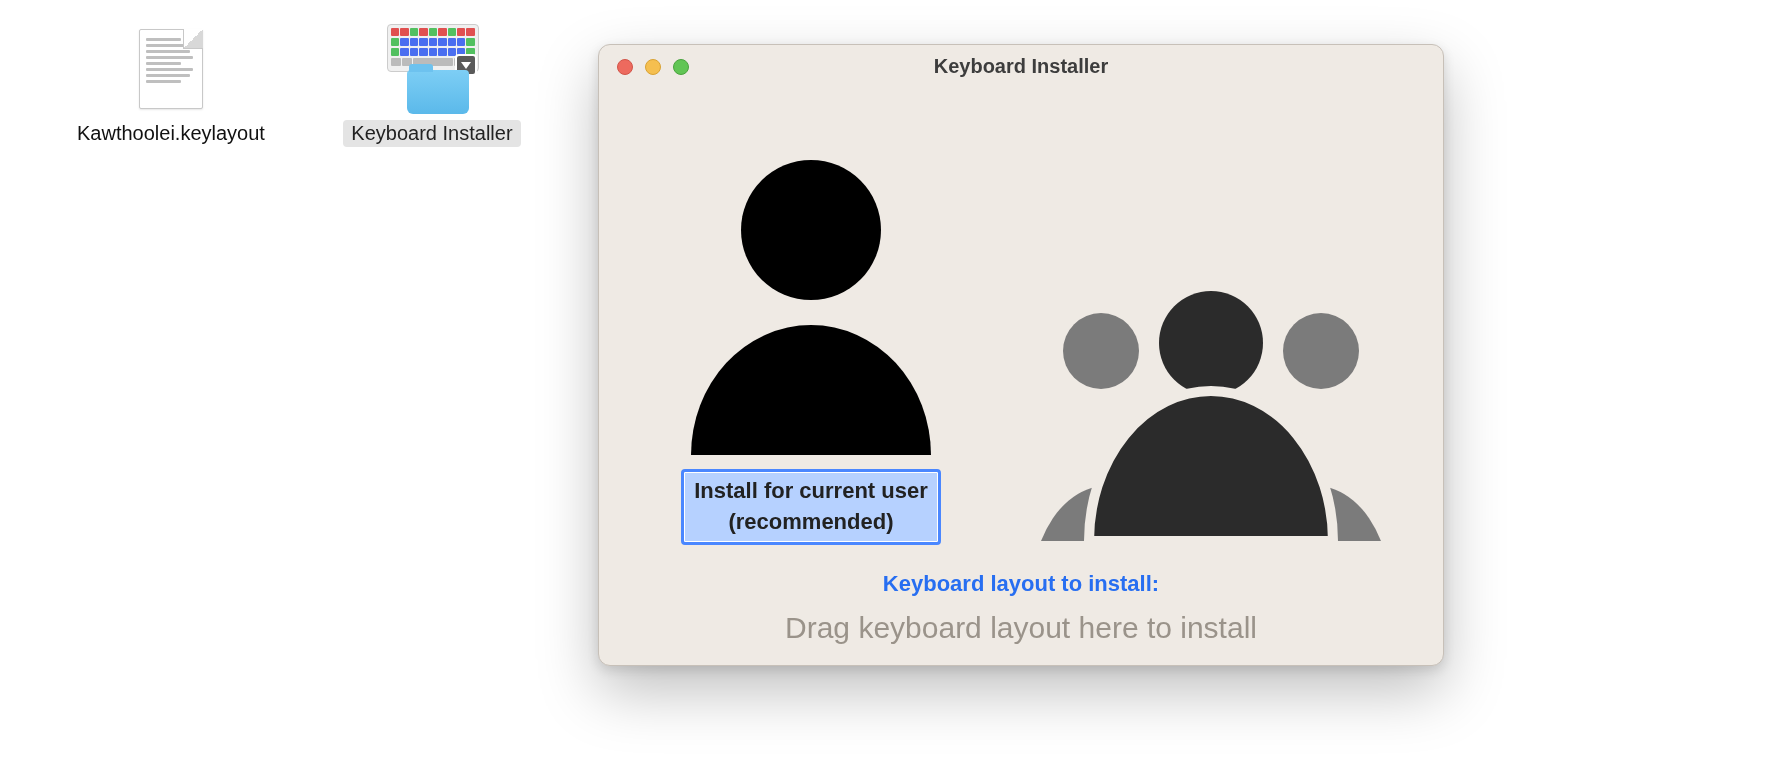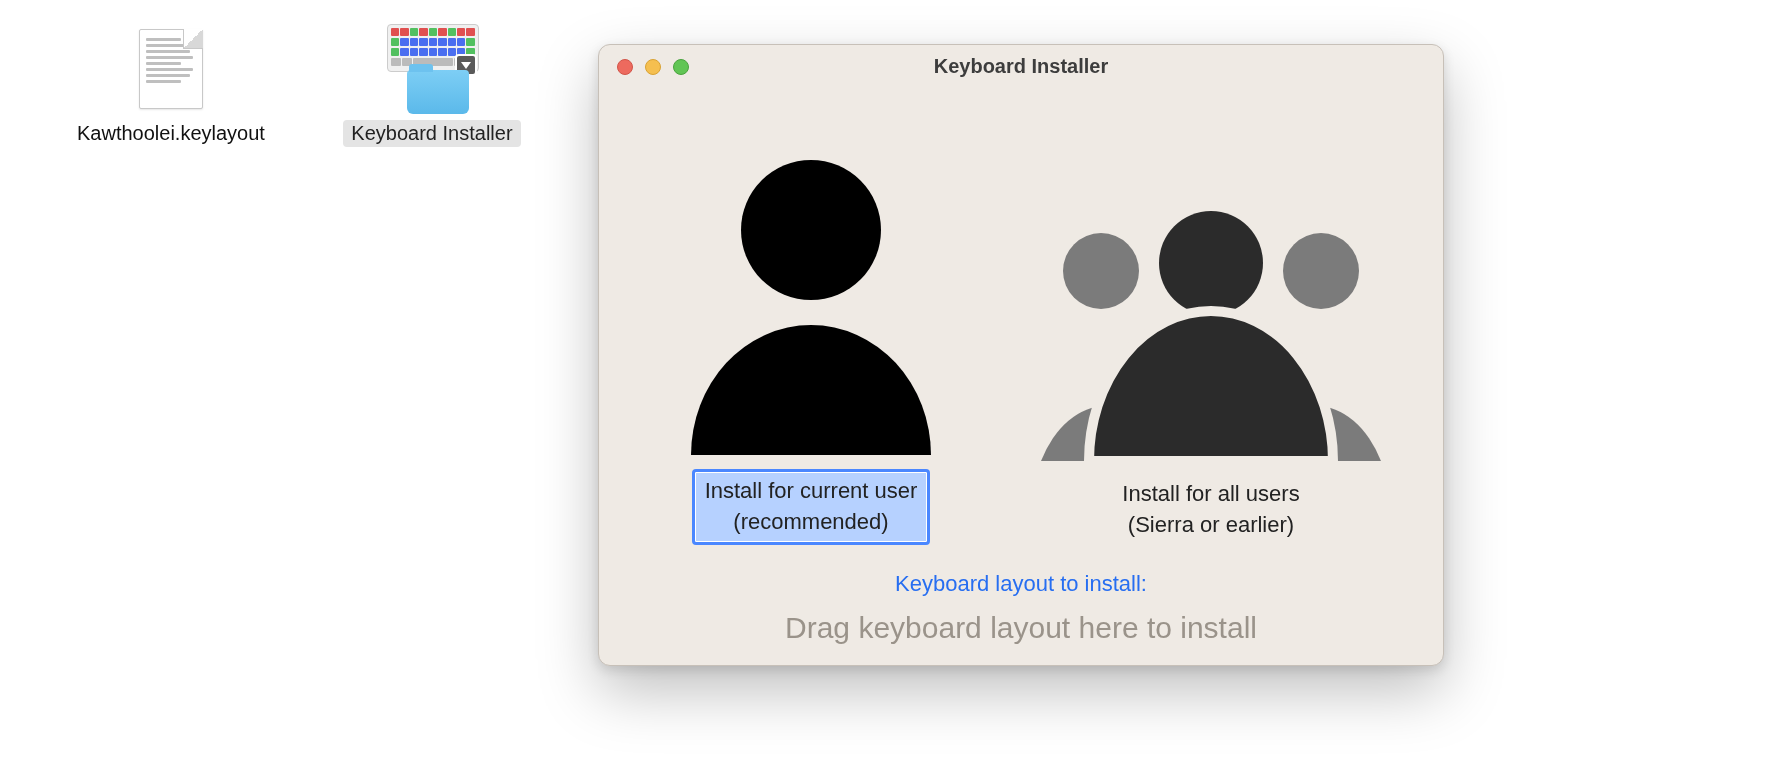--- a/index.html
+++ b/index.html
@@ -199,20 +199,21 @@
       align-items: center;
       padding: 36px 28px 20px;
     }
     .choices {
       display: flex;
       gap: 80px;
       width: 100%;
       justify-content: center;
       align-items: flex-end;
       margin-top: 20px;
+      font-weight: bold;
     }
     .choice {
       display: flex;
       flex-direction: column;
       align-items: center;
       cursor: pointer;
     }
     .choice-icon.single svg { width: 300px; height: 310px; }
     .choice-icon.group  svg { width: 340px; height: 260px; }
 
@@ -227,21 +228,21 @@
     .choice-label.selected {
       background: #b6d1ff;
       border: 3px solid #4a87ff;
       border-radius: 4px;
       box-shadow: 0 0 0 1px #fff inset;
     }
 
     .section-heading {
       margin-top: 26px;
       font-size: 22px;
-      font-weight: 400;
+      font-weight: 700;
       color: #276ef1;
     }
     .drop-hint {
       margin-top: 14px;
       font-size: 30px;
       color: #9a938a;
     }
   </style>
 </head>
 <body>
@@ -352,24 +353,20 @@
             <circle cx="60" cy="70" r="38" fill="#7b7b7b"></circle>
             <path d="M 0 260 A 75 110 0 0 1 130 260 Z" fill="#7b7b7b"></path>
 
             <circle cx="280" cy="70" r="38" fill="#7b7b7b"></circle>
             <path d="M 210 260 A 75 110 0 0 1 340 260 Z" fill="#7b7b7b"></path>
 
             <circle cx="170" cy="62" r="52" fill="#2b2b2b"></circle>
             <path d="M 48 260 A 122 150 0 0 1 292 260 Z" fill="#2b2b2b" stroke="#efeae4" stroke-width="10"></path>
           </svg>
         </div>
-        <div class="choice-label">
-          <span>Install for all users</span><br>
-          <span>(Sierra or earlier)</span>
-        </div>
       </div>
 
     </div>
 
     <div class="section-heading">Keyboard layout to install:</div>
     <div class="drop-hint">Drag keyboard layout here to install</div>
   </div>
 </div>
 
 </body></html>

